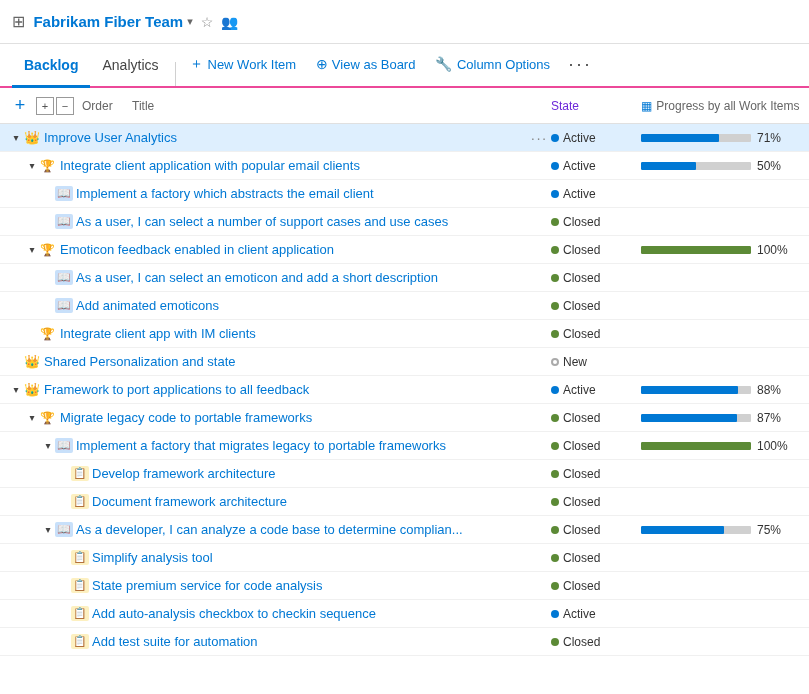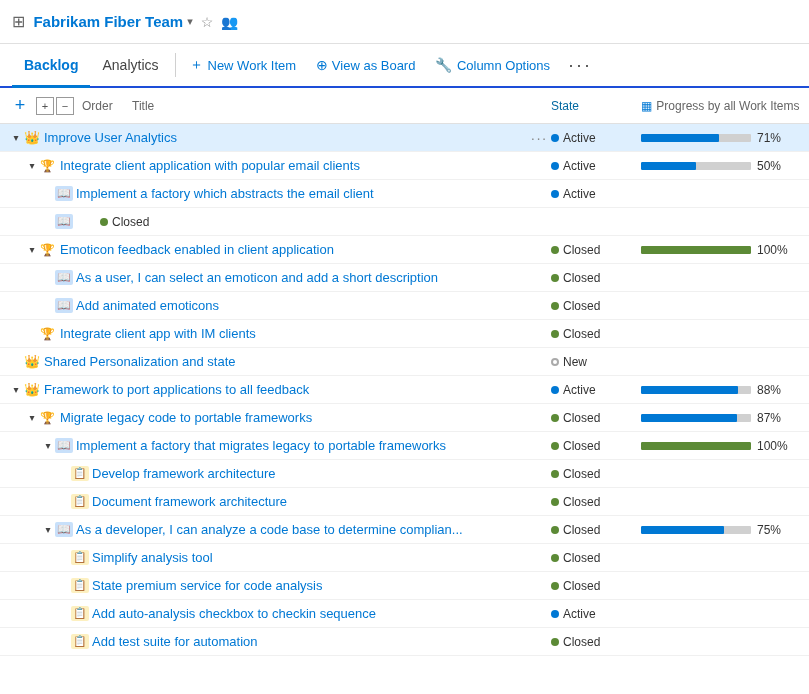--- a/index.html
+++ b/index.html
@@ -6,35 +6,35 @@
     body { font-family: 'Segoe UI', Arial, sans-serif; font-size: 13px; color: #333; background: #fff; width: 809px; height: 694px; overflow: hidden; }
 
     
     .top-bar { display: flex; align-items: center; padding: 8px 12px; border-bottom: 1px solid #e0e0e0; height: 44px; }
     .team-icon { margin-right: 8px; color: #666; font-size: 16px; }
     .team-name { font-size: 15px; font-weight: 600; color: #0078d4; cursor: pointer; }
     .team-chevron { margin-left: 4px; color: #666; font-size: 11px; }
     .team-actions { display: flex; gap: 8px; margin-left: 8px; color: #888; font-size: 14px; }
 
     
-    .nav-bar { display: flex; align-items: center; padding: 0 12px; border-bottom: 2px solid #1d4ed8; height: 44px; }
+    .nav-bar { display: flex; align-items: flex-end; padding: 0 12px; border-bottom: 2px solid #ec4899; height: 44px; }
     .nav-tab { padding: 0 12px; height: 44px; display: flex; align-items: center; cursor: pointer; font-size: 14px; color: #444; border-bottom: 3px solid transparent; margin-bottom: -2px; }
     .nav-tab.active { color: #0078d4; border-bottom: 3px solid #0078d4; font-weight: 600; }
     .nav-divider { width: 1px; height: 24px; background: #d0d0d0; margin: 0 4px; }
     .nav-action { display: flex; align-items: center; gap: 4px; padding: 0 10px; height: 44px; cursor: pointer; color: #0078d4; font-size: 13px; }
     .nav-action .icon { font-size: 14px; }
     .nav-more { padding: 0 8px; height: 44px; display: flex; align-items: center; cursor: pointer; color: #444; font-size: 18px; letter-spacing: 2px; }
 
     
     .table-header { display: flex; align-items: center; padding: 4px 8px; background: #fff; border-bottom: 1px solid #e0e0e0; height: 36px; }
     .col-controls { display: flex; align-items: center; gap: 2px; margin-right: 8px; }
     .col-btn { width: 18px; height: 18px; border: 1px solid #999; display: flex; align-items: center; justify-content: center; font-size: 11px; cursor: pointer; color: #555; }
     .th-order { width: 50px; color: #666; font-size: 12px; }
     .th-title { flex: 1; color: #666; font-size: 12px; }
-    .th-state { width: 90px; color: #0369a1; font-size: 12px; }
+    .th-state { width: 90px; color: #6d28d9; font-size: 12px; }
     .th-progress { width: 160px; display: flex; align-items: center; gap: 4px; color: #666; font-size: 12px; }
     .progress-icon { color: #0078d4; font-size: 12px; }
     .add-row-btn { width: 24px; height: 24px; display: flex; align-items: center; justify-content: center; cursor: pointer; color: #0078d4; font-size: 18px; margin-right: 4px; }
 
     
     .table-body { overflow-y: auto; height: calc(694px - 44px - 44px - 36px); }
     .row { display: flex; align-items: center; padding: 0 8px; height: 28px; border-bottom: 1px solid #f0f0f0; cursor: pointer; }
     .row.selected { background: #deeffe; }
     .row-indent { display: flex; align-items: center; }
     .indent-space { display: inline-block; }
@@ -166,20 +166,21 @@
     <div class="progress-col"></div>
   </div>
     <div class="row">
     <div class="row-indent" style="display:flex;align-items:center;">
       <span class="indent-space" style="display:inline-block;width:32px;"></span>
       <span style="display:inline-block;width:16px;"></span>
     </div>
     <span class="item-icon">
         <span style="font-size:11px;color:#1a6fd4;background:#c8e0fa;padding:1px 2px;border-radius:2px;">📖</span>
       </span>
+    <span class="item-title link">As a user, I can select a number of support cases and use cases</span>
     <span style="width:24px;display:inline-block;"></span>
     <div class="state-col">
       <span class="state-dot dot-closed"></span>
       <span>Closed</span>
     </div>
     <div class="progress-col"></div>
   </div>
     <div class="row">
     <div class="row-indent" style="display:flex;align-items:center;">
       <span class="indent-space" style="display:inline-block;width:16px;"></span>

